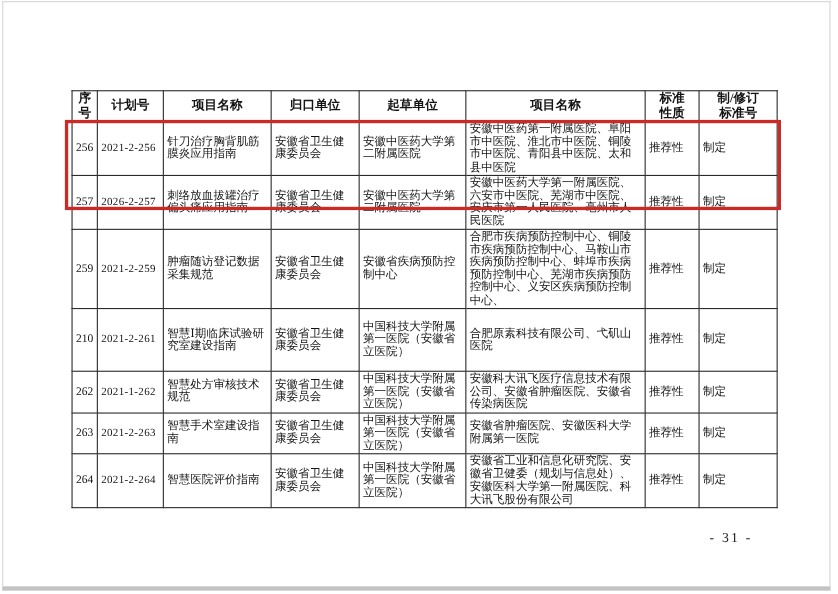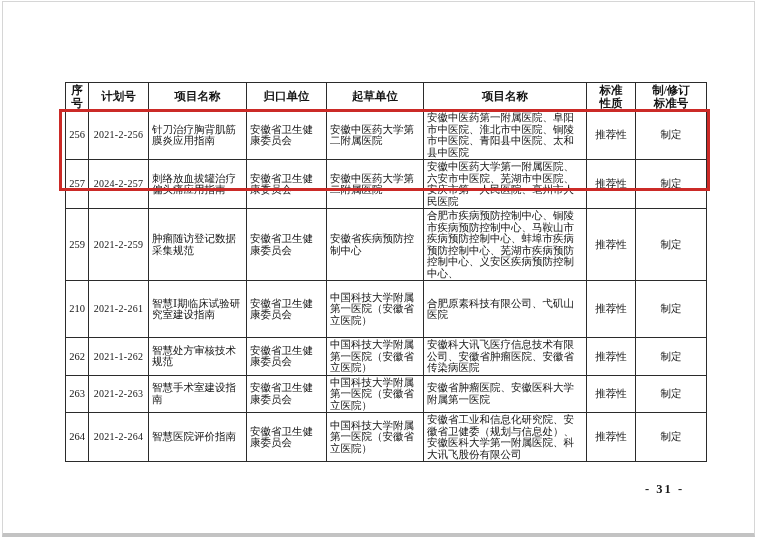--- a/index.html
+++ b/index.html
@@ -17,26 +17,26 @@
   thead tr{height:28px;}
   tbody tr:nth-child(1){height:39px}
   tbody tr:nth-child(2){height:39px}
   tbody tr:nth-child(3){height:28px}
   tbody tr:nth-child(4){height:57px}
   tbody tr:nth-child(5){height:34px}
   tbody tr:nth-child(6){height:35px}
   tbody tr:nth-child(7){height:35px}
   tbody tr:nth-child(8){height:42px}
   tbody tr:nth-child(9){height:35px}
-  td.cell-seq,td.cell-plan_no,td.cell-nature,td.cell-action{text-align:center;}
+  td.cell-seq,td.cell-plan_no,td.cell-nature,td.cell-action{text-align:left;}
   td.cell-plan_no{font-size:10px;letter-spacing:0.3px;}
   .highlight-box{position:absolute;left:56px;top:107px;width:645px;height:76px;
              border:3px solid #cb2a27;z-index:5;pointer-events:none;}
   .page-number{position:absolute;left:642px;top:480px;font-size:12.5px;
-             color:#1a1a1a;letter-spacing:2px;font-weight:bold;}
+             color:#1a1a1a;letter-spacing:2px;}
 </style>
 </head>
 <body>
 
 <div class="page">
 
   <table class="doc-table">
     <colgroup>
       <col style="width:23px">
         <col style="width:60px">
@@ -68,21 +68,21 @@
           <td class="cell cell-plan_no">2021-2-256</td>
           <td class="cell cell-project_name">针刀治疗胸背肌筋膜炎应用指南</td>
           <td class="cell cell-centralized_unit">安徽省卫生健康委员会</td>
           <td class="cell cell-drafting_unit">安徽中医药大学第二附属医院</td>
           <td class="cell cell-participants">安徽中医药第一附属医院、阜阳市中医院、淮北市中医院、铜陵市中医院、青阳县中医院、太和县中医院</td>
           <td class="cell cell-nature">推荐性</td>
           <td class="cell cell-action">制定</td>
         </tr>
         <tr>
           <td class="cell cell-seq">257</td>
-          <td class="cell cell-plan_no">2024-2-257</td>
+          <td class="cell cell-plan_no">2026-2-257</td>
           <td class="cell cell-project_name">刺络放血拔罐治疗偏头痛应用指南</td>
           <td class="cell cell-centralized_unit">安徽省卫生健康委员会</td>
           <td class="cell cell-drafting_unit">安徽中医药大学第二附属医院</td>
           <td class="cell cell-participants">安徽中医药大学第一附属医院、六安市中医院、芜湖市中医院、安庆市第一人民医院、亳州市人民医院</td>
           <td class="cell cell-nature">推荐性</td>
           <td class="cell cell-action">制定</td>
         </tr>
         <tr>
           <td class="cell cell-seq">259</td>
           <td class="cell cell-plan_no">2021-2-259</td>

